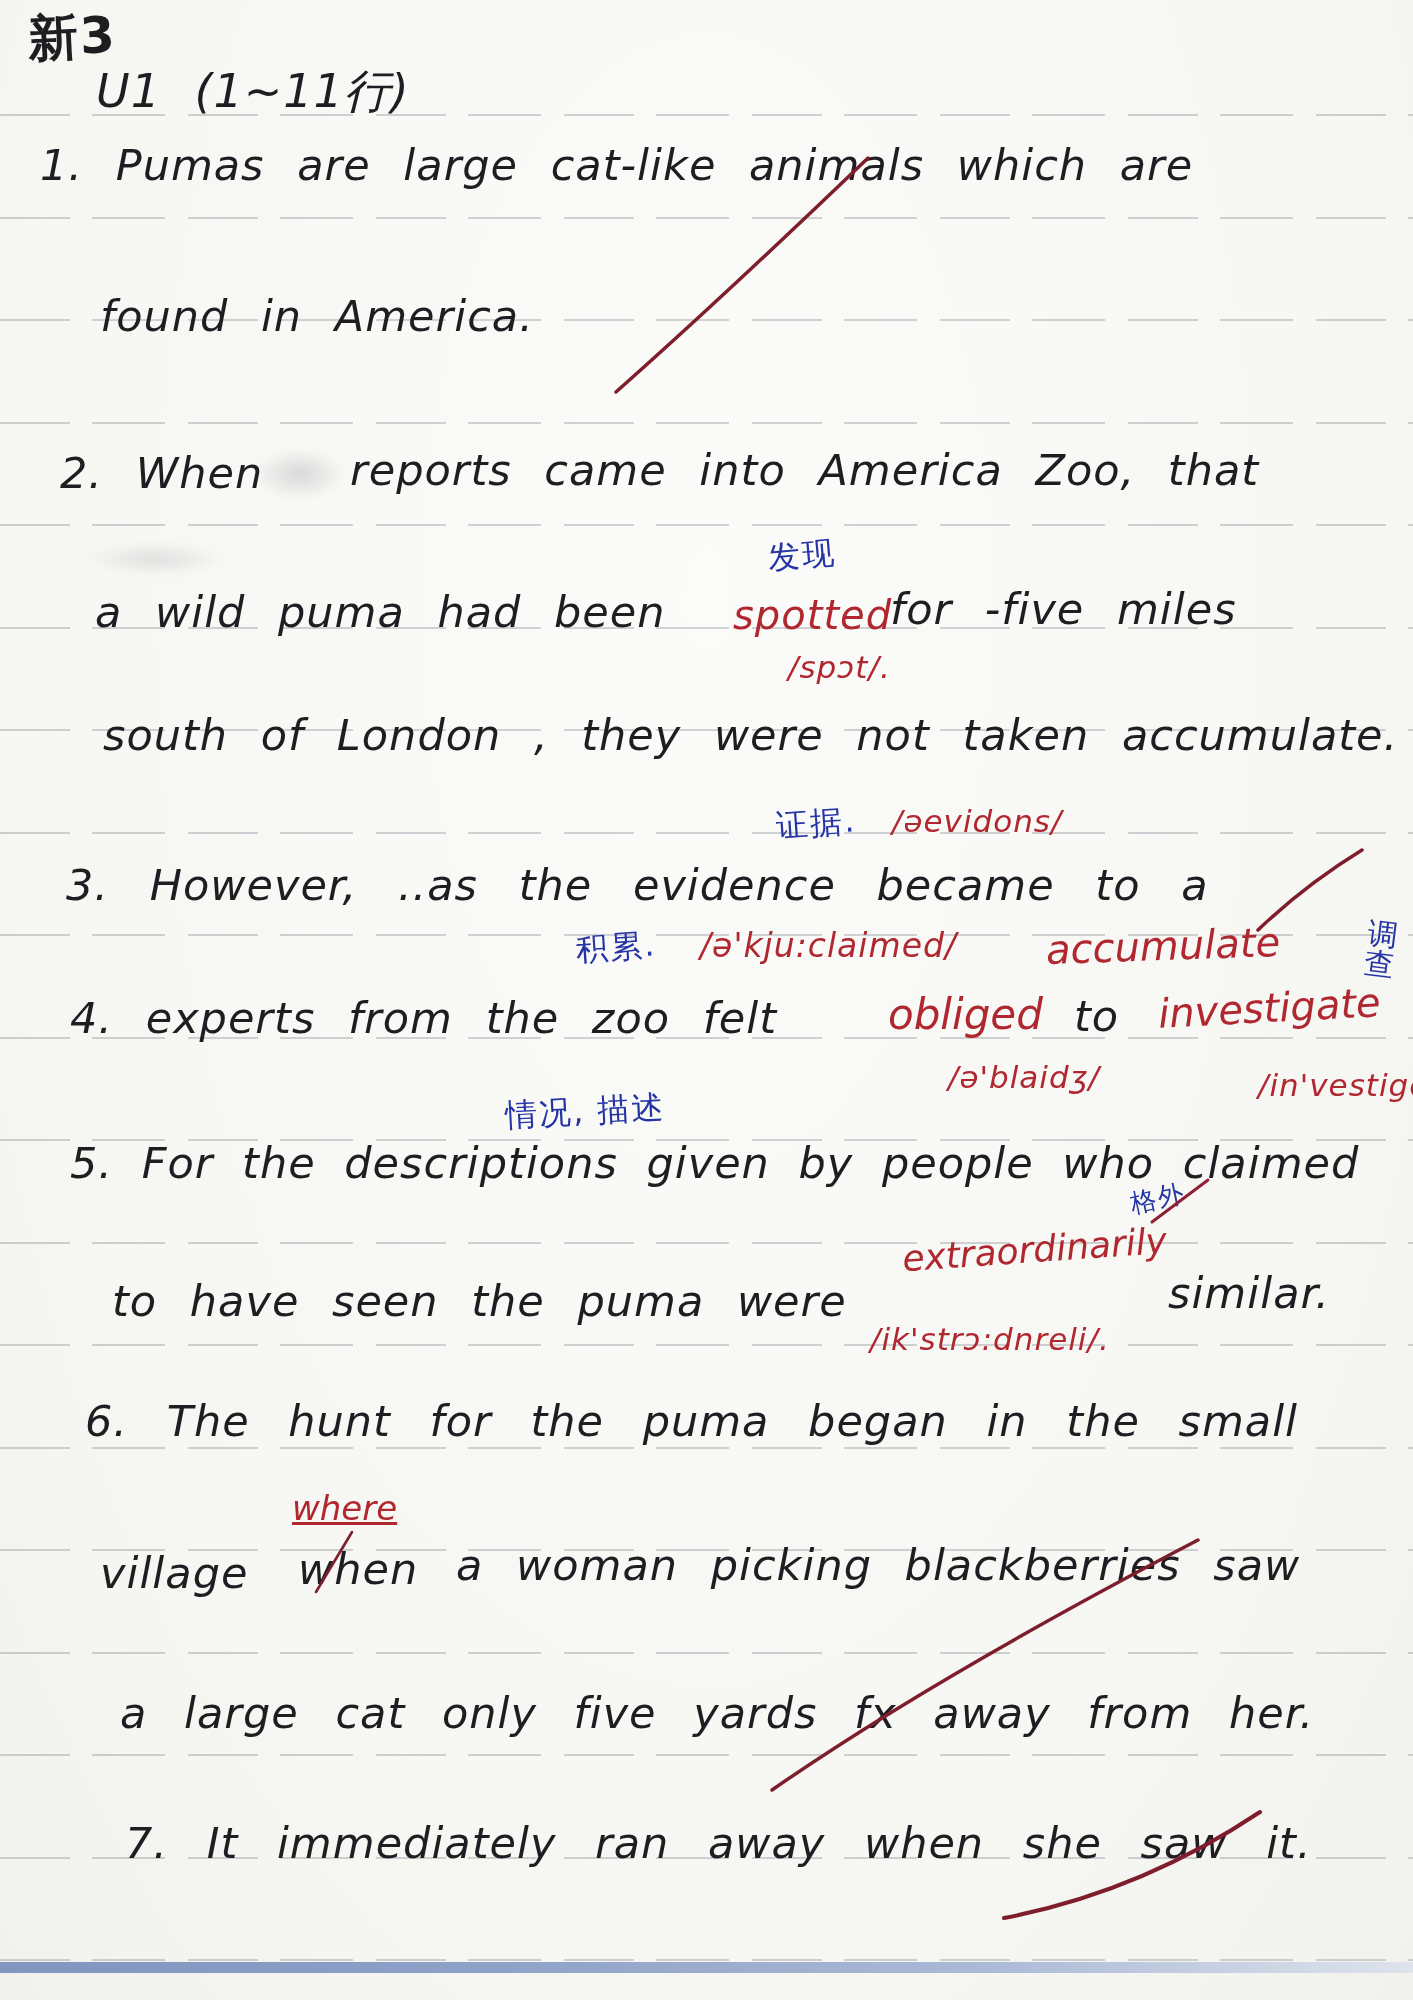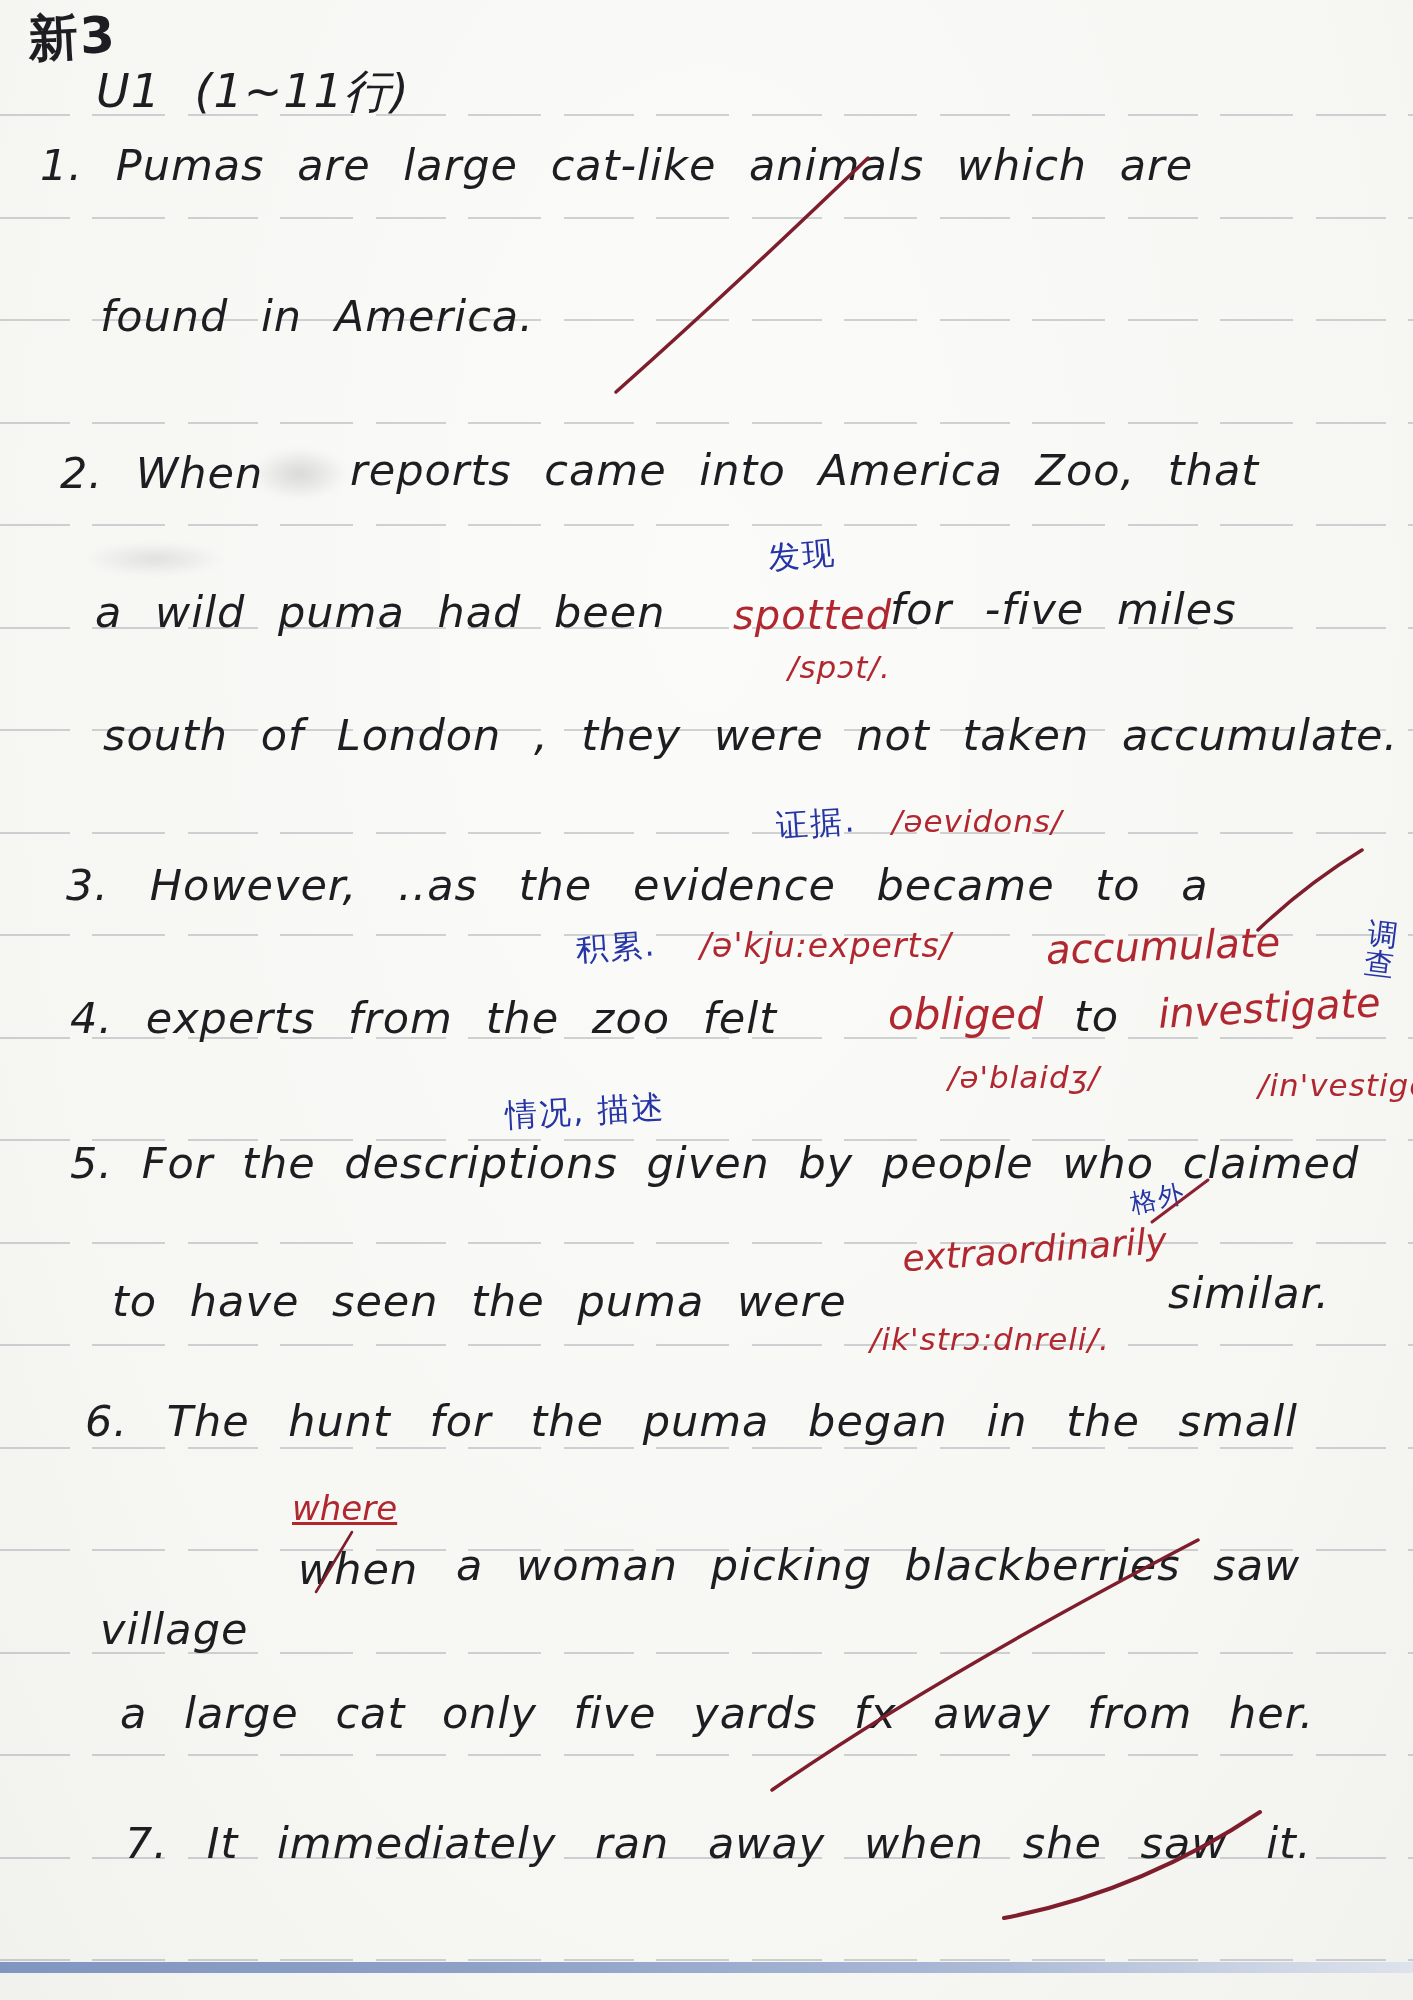--- a/index.html
+++ b/index.html
@@ -62,42 +62,42 @@
 
   <div class="smudge" style="left:85px;top:542px;width:140px;height:34px;opacity:.4;"></div>
 
   <span class="t ink main" style="left:103px;top:712px;">south of London , they were not taken accumulate.</span>
 
   <span class="t blue cn" style="left:776px;top:806px;transform:rotate(-4deg);">证据.</span>
   <span class="t red phon" style="left:892px;top:804px;">/ǝevidons/</span>
   <span class="t ink main wide" style="left:66px;top:862px;">3. However, ..as the evidence became to a</span>
 
   <span class="t blue cn" style="left:576px;top:930px;transform:rotate(-4deg);">积累.</span>
-  <span class="t red phon" style="left:700px;top:928px;font-size:33px;">/ə'kju:experts/</span>
+  <span class="t red phon" style="left:700px;top:928px;font-size:33px;">/ə'kju:claimed/</span>
   <span class="t red" style="left:1046px;top:924px;font-size:40px;transform:rotate(-2deg);">accumulate</span>
   <span class="t blue cn vwrap" style="left:1366px;top:920px;font-size:30px;transform:rotate(7deg);">调查</span>
 
   <span class="t ink main" style="left:70px;top:995px;">4. experts from the zoo felt</span>
   <span class="t red" style="left:888px;top:992px;font-size:42px;">obliged</span>
   <span class="t ink main" style="left:1074px;top:993px;">to</span>
   <span class="t red" style="left:1158px;top:986px;font-size:40px;transform:rotate(-3deg);">investigate</span>
   <span class="t red phon" style="left:948px;top:1060px;">/ə'blaidʒ/</span>
   <span class="t red phon" style="left:1258px;top:1068px;">/in'vestigei</span>
   <span class="t blue cn" style="left:505px;top:1094px;transform:rotate(-3deg);">情况, 描述</span>
 
   <span class="t ink main" style="left:70px;top:1140px;word-spacing:14px;">5. For the descriptions given by people who claimed</span>
   <span class="t blue cn" style="left:1130px;top:1184px;font-size:26px;transform:rotate(-12deg);">格外</span>
   <span class="t red" style="left:902px;top:1230px;font-size:36px;transform:rotate(-4deg);">extraordinarily</span>
   <span class="t ink main" style="left:112px;top:1278px;">to have seen the puma were</span>
   <span class="t ink main" style="left:1168px;top:1270px;">similar.</span>
   <span class="t red phon" style="left:870px;top:1322px;">/ik'strɔ:dnreli/.</span>
 
   <span class="t ink main" style="left:85px;top:1398px;word-spacing:24px;">6. The hunt for the puma began in the small</span>
   <span class="t red" style="left:292px;top:1490px;font-size:34px;text-decoration:underline;">where</span>
-  <span class="t ink main" style="left:100px;top:1606px;">village</span>
+  <span class="t ink main" style="left:100px;top:1550px;">village</span>
   <span class="t ink main" style="left:298px;top:1546px;">when</span>
   <span class="t ink main" style="left:456px;top:1542px;">a woman picking blackberries saw</span>
   <span class="t ink main" style="left:120px;top:1690px;word-spacing:22px;">a large cat only five yards fx away from her.</span>
 
   <span class="t ink main" style="left:125px;top:1820px;word-spacing:24px;">7. It immediately ran away when she saw it.</span>
 
   <svg class="marks" width="1413" height="2000" viewBox="0 0 1413 2000">
     <path d="M 616 392 Q 720 300 868 158" stroke="#7e1e2c" stroke-width="3.5" fill="none" stroke-linecap="round"></path>
     <path d="M 1258 930 Q 1305 885 1362 850" stroke="#7e1e2c" stroke-width="3.5" fill="none" stroke-linecap="round"></path>
     <path d="M 1152 1222 L 1208 1180" stroke="#8c2133" stroke-width="3" fill="none" stroke-linecap="round"></path>

